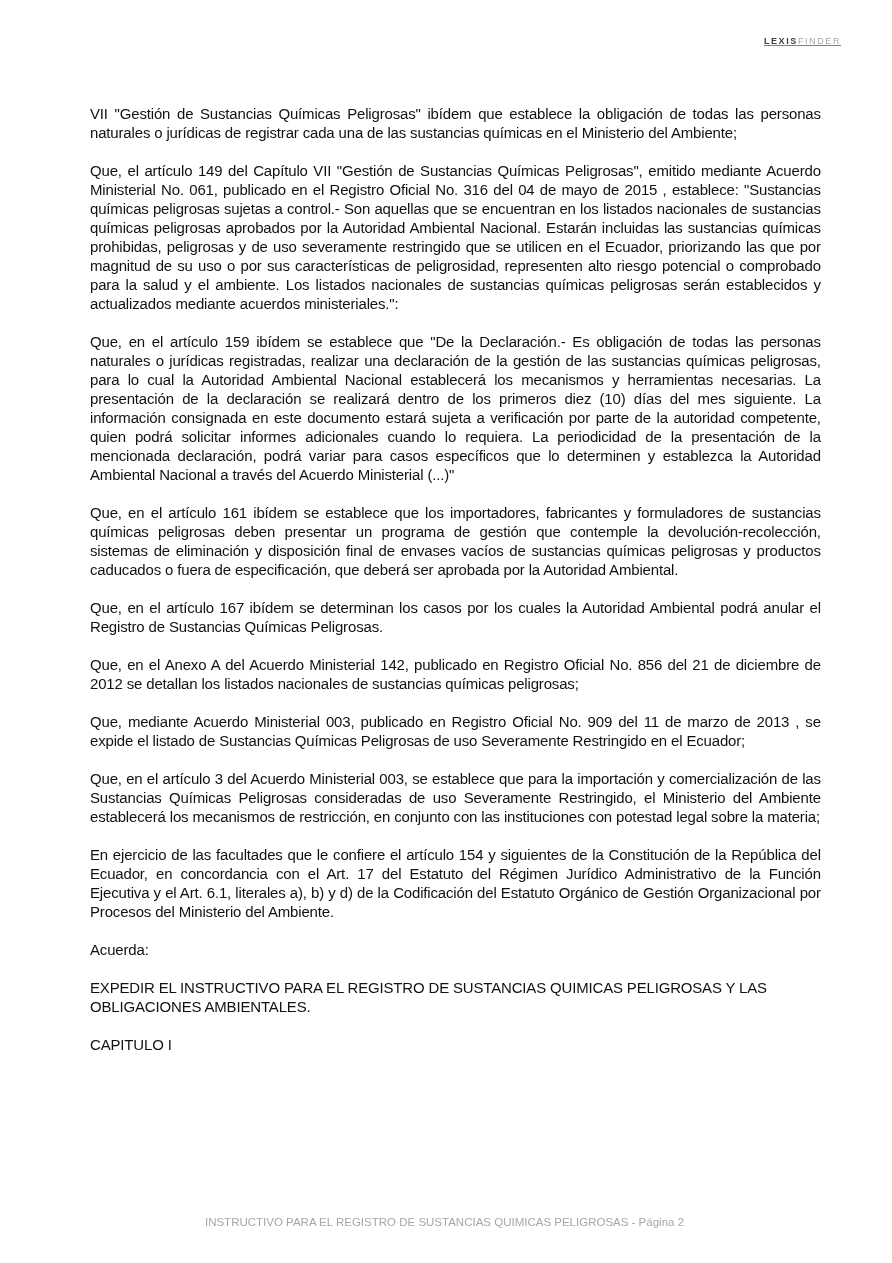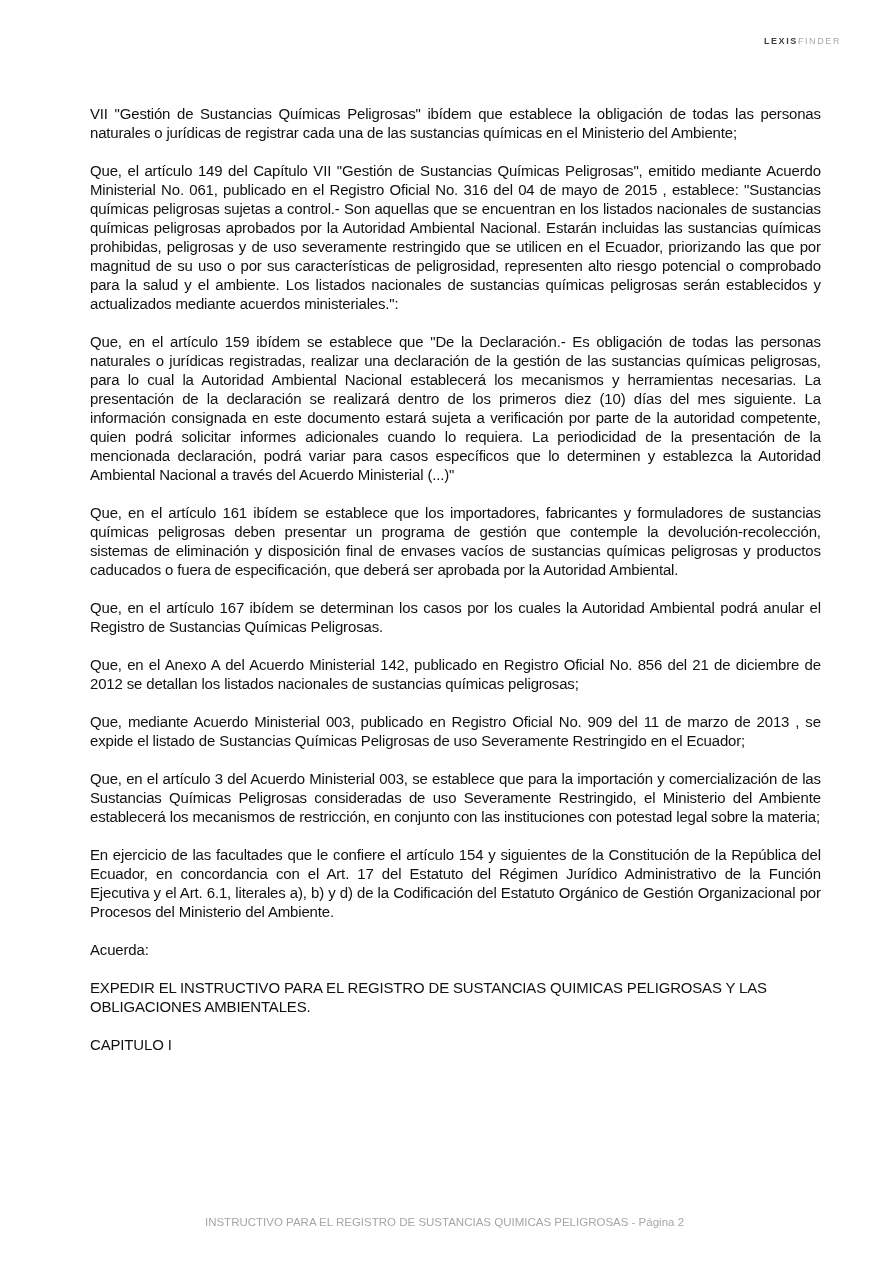--- a/index.html
+++ b/index.html
@@ -16,20 +16,21 @@
       color: #111111;
     }
     .brand {
       position: absolute;
       top: 36px;
       right: 51px;
       font-family: "Liberation Sans", sans-serif;
       font-size: 9px;
       letter-spacing: 1.6px;
       color: #7a7f86;
+      text-decoration: underline;
     }
     .brand .bold {
       font-weight: bold;
       color: #3b4048;
     }
     .brand .light {
       color: #a3a8ae;
     }
     .content {
       position: absolute;

